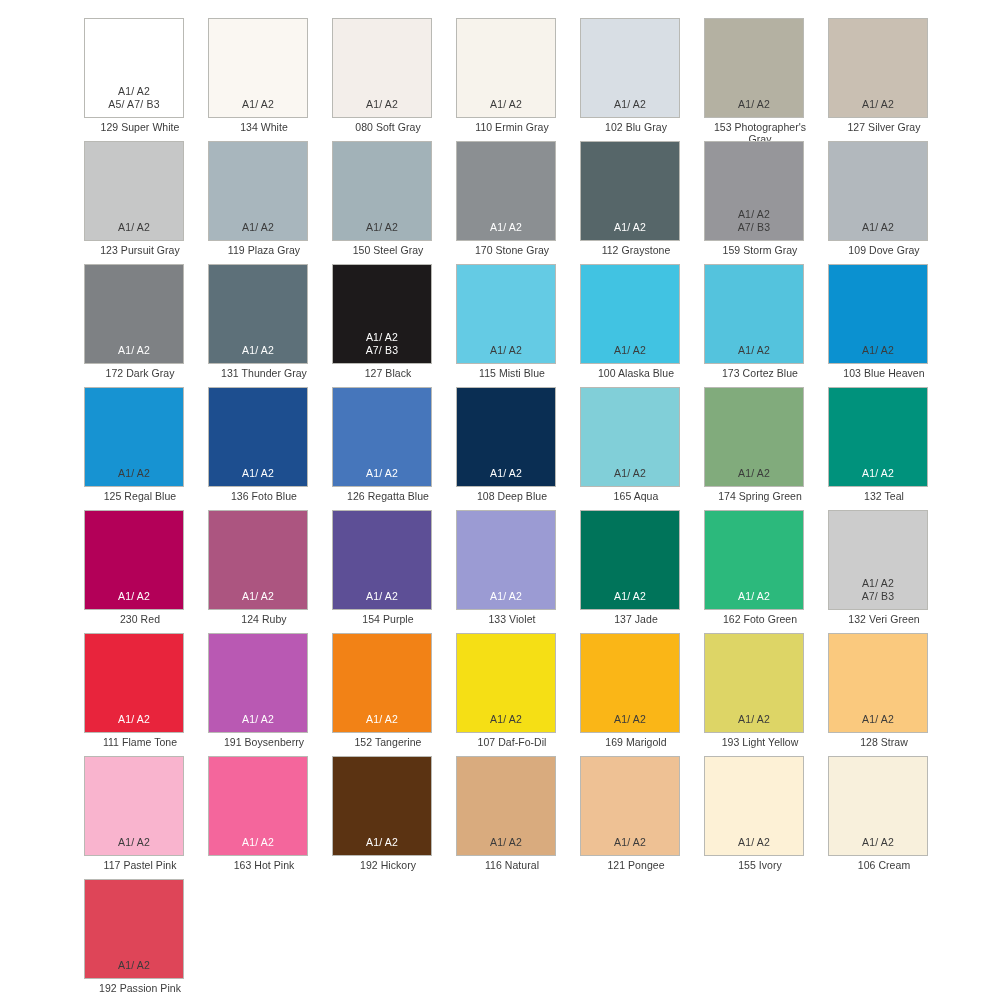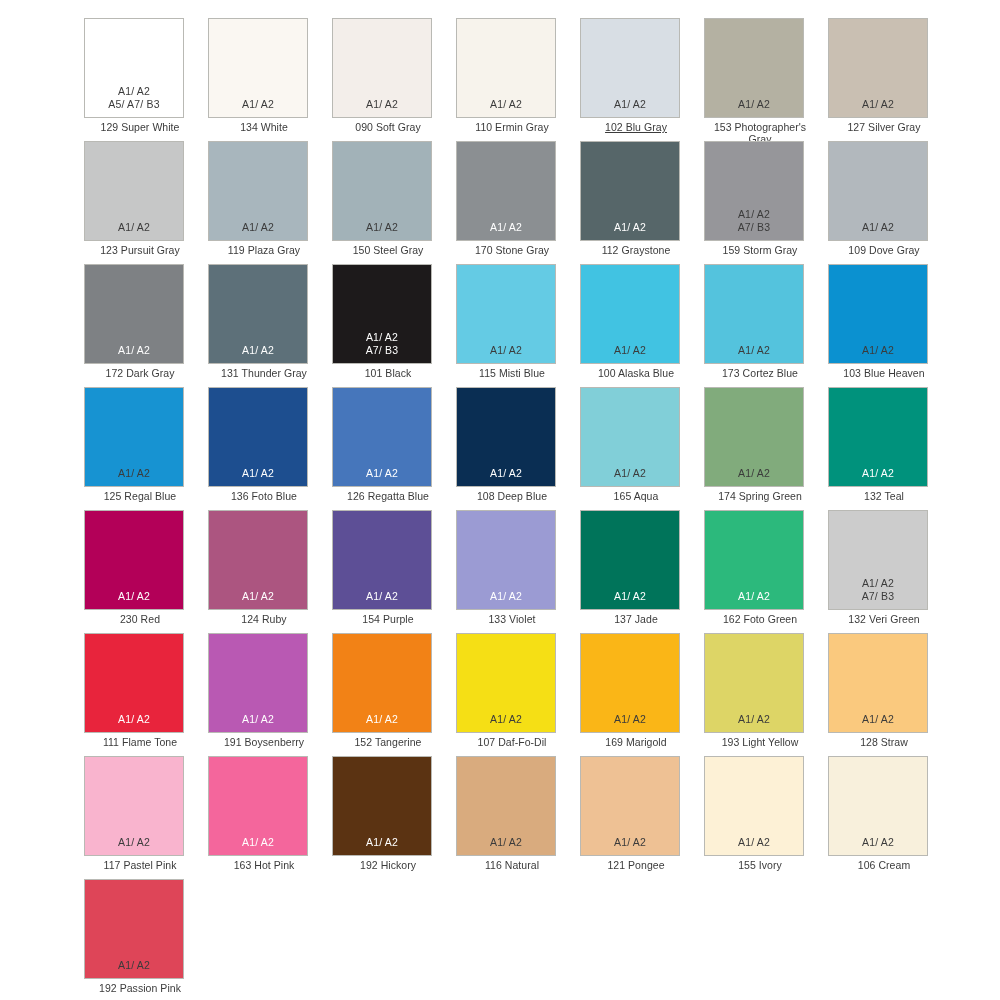--- a/index.html
+++ b/index.html
@@ -91,37 +91,37 @@
           </div>
         </div>
         <div class="name" style="color: rgb(59, 59, 59);">134 White</div>
       </div>
       <div class="cell">
         <div class="swatch" style="background: rgb(243, 238, 234); border-color: rgb(185, 185, 180);">
           <div class="codes">
             <div class="code-line" style="color: rgb(59, 59, 59);">A1/ A2</div>
           </div>
         </div>
-        <div class="name" style="color: rgb(59, 59, 59);">090 Soft Gray</div>
+        <div class="name" style="color: rgb(59, 59, 59);">080 Soft Gray</div>
       </div>
       <div class="cell">
         <div class="swatch" style="background: rgb(247, 243, 236); border-color: rgb(185, 185, 180);">
           <div class="codes">
             <div class="code-line" style="color: rgb(59, 59, 59);">A1/ A2</div>
           </div>
         </div>
         <div class="name" style="color: rgb(59, 59, 59);">110 Ermin Gray</div>
       </div>
       <div class="cell">
         <div class="swatch" style="background: rgb(216, 222, 228); border-color: rgb(185, 185, 180);">
           <div class="codes">
             <div class="code-line" style="color: rgb(59, 59, 59);">A1/ A2</div>
           </div>
         </div>
-        <div class="name" style="color: rgb(59, 59, 59); text-decoration: underline;">102 Blu Gray</div>
+        <div class="name" style="color: rgb(59, 59, 59);">102 Blu Gray</div>
       </div>
       <div class="cell">
         <div class="swatch" style="background: rgb(180, 177, 162); border-color: rgb(185, 185, 180);">
           <div class="codes">
             <div class="code-line" style="color: rgb(59, 59, 59);">A1/ A2</div>
           </div>
         </div>
         <div class="name" style="color: rgb(59, 59, 59);">153 Photographer's Gray</div>
       </div>
       <div class="cell">
@@ -205,21 +205,21 @@
         </div>
         <div class="name" style="color: rgb(59, 59, 59);">131 Thunder Gray</div>
       </div>
       <div class="cell">
         <div class="swatch" style="background: rgb(29, 26, 27); border-color: rgb(185, 185, 180);">
           <div class="codes">
             <div class="code-line" style="color: rgb(255, 255, 255);">A1/ A2</div>
             <div class="code-line" style="color: rgb(255, 255, 255);">A7/ B3</div>
           </div>
         </div>
-        <div class="name" style="color: rgb(59, 59, 59);">101 Black</div>
+        <div class="name" style="color: rgb(59, 59, 59);">127 Black</div>
       </div>
       <div class="cell">
         <div class="swatch" style="background: rgb(100, 203, 228); border-color: rgb(185, 185, 180);">
           <div class="codes">
             <div class="code-line" style="color: rgb(59, 59, 59);">A1/ A2</div>
           </div>
         </div>
         <div class="name" style="color: rgb(59, 59, 59);">115 Misti Blue</div>
       </div>
       <div class="cell">

